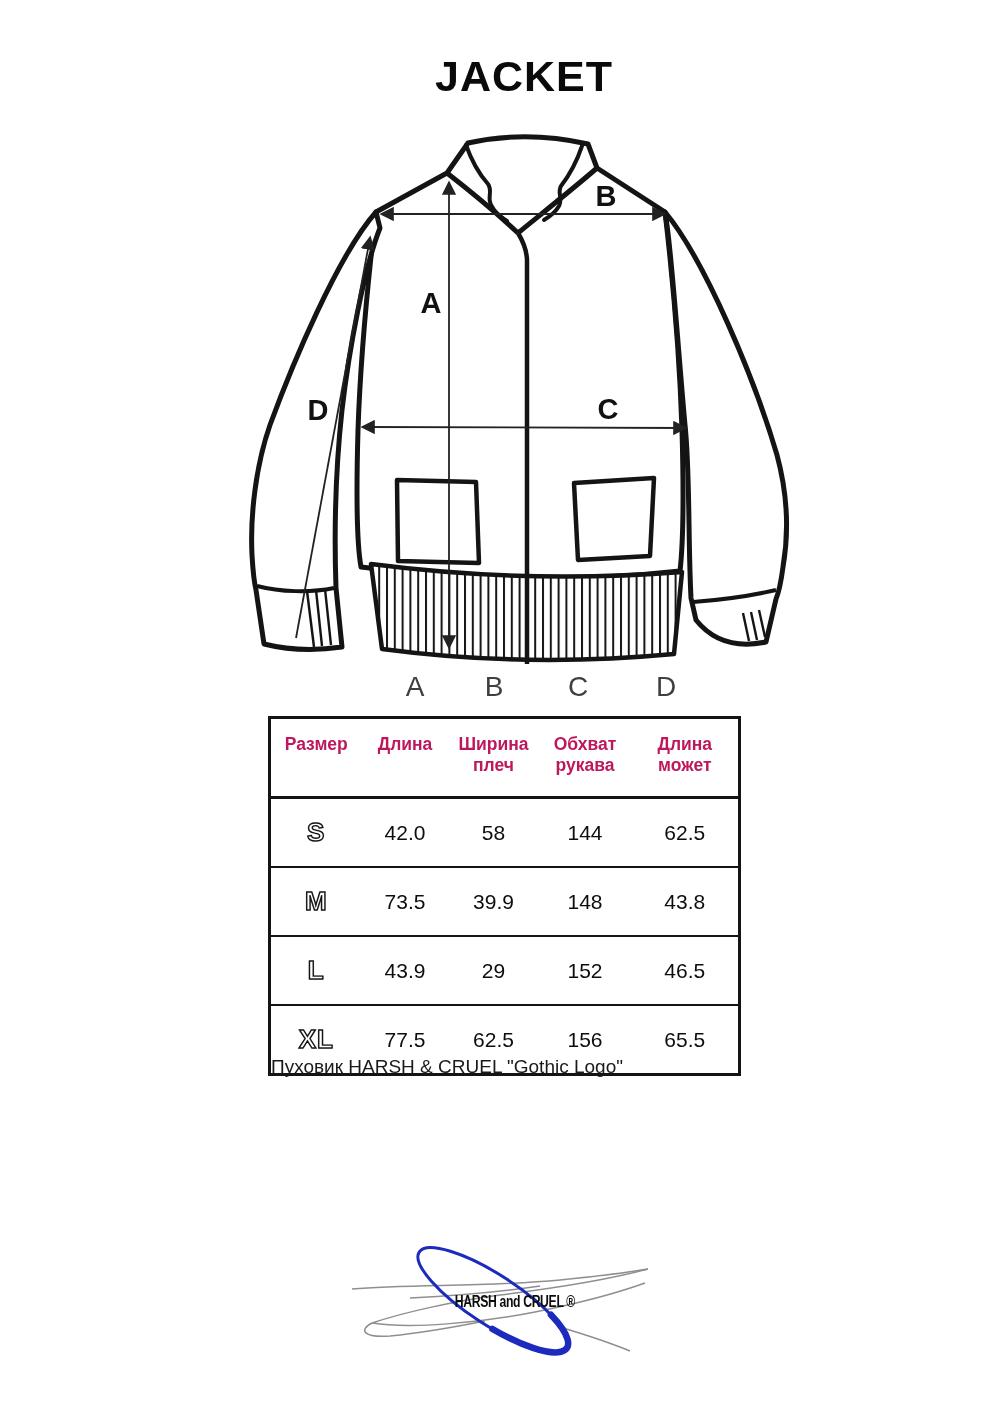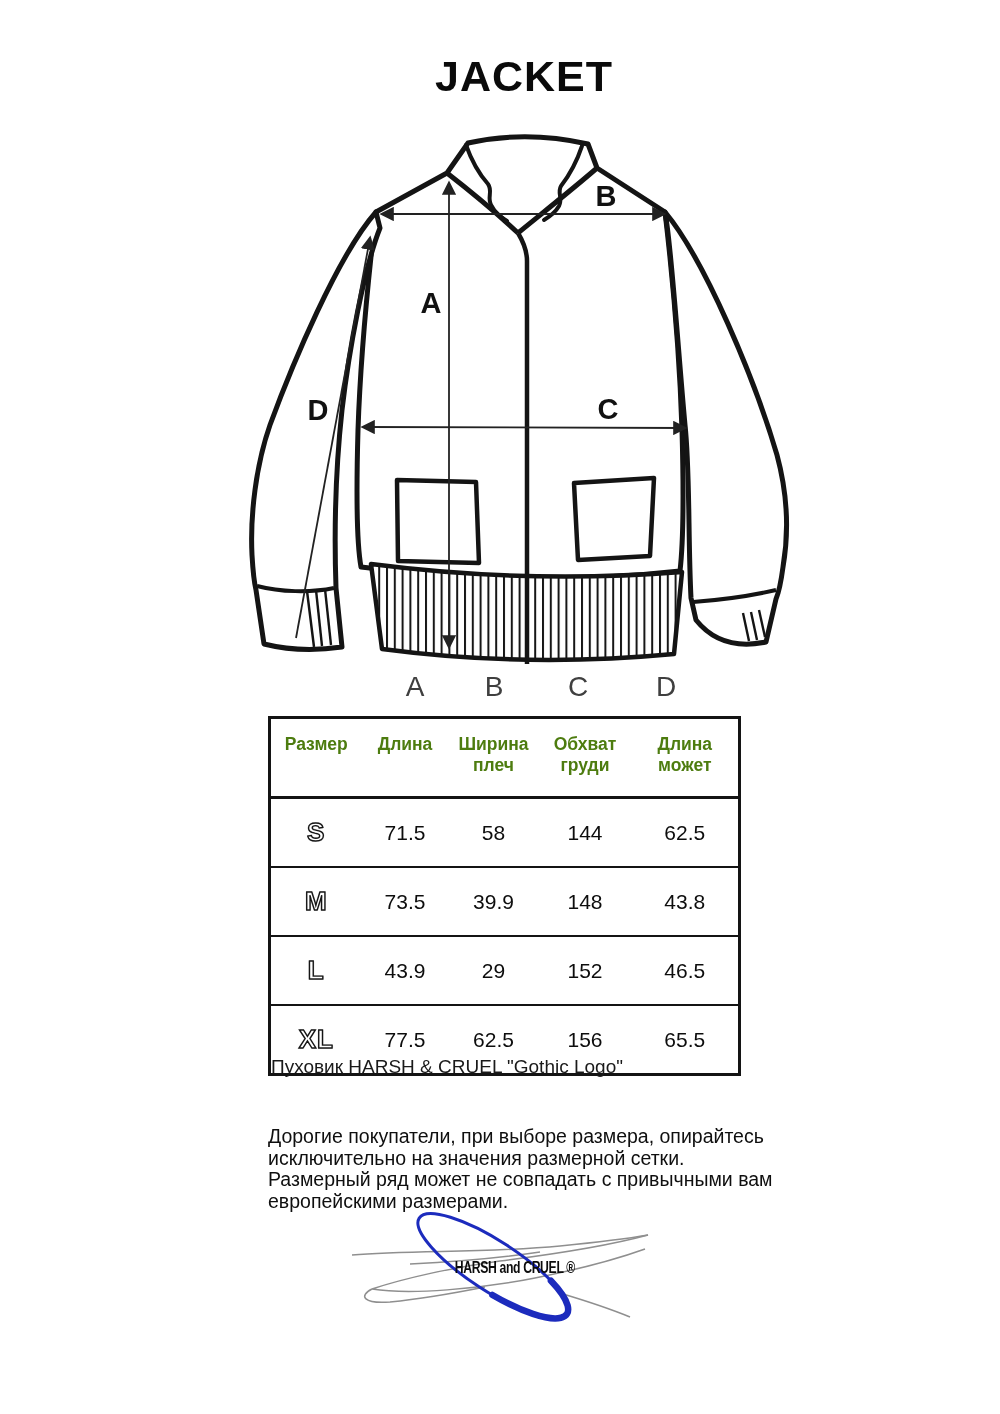--- a/index.html
+++ b/index.html
@@ -21,32 +21,32 @@
 
   .size-table{
     position:absolute;left:268px;top:716px;width:470px;
     border-collapse:collapse;table-layout:fixed;
     border:3px solid #141414;background:#fff;
   }
   .size-table td{text-align:center;padding:0;}
   .size-table thead td{
     height:62px;vertical-align:top;padding-top:15px;
     font-weight:700;font-size:17.5px;line-height:1.22;
-    border-bottom:3px solid #141414;color:#4d7c0f;
+    border-bottom:3px solid #141414;color:#be185d;
   }
   .size-table tbody td{height:67px;vertical-align:middle;font-size:21px;color:#0d0d0d;}
   .size-table tbody tr + tr td{border-top:2.5px solid #141414;}
   .size-glyph{
     font-size:26px;font-weight:700;color:#ffffff;letter-spacing:1px;
     -webkit-text-stroke:1.4px #151515;
     text-shadow:0 0 1px #151515,0 0 1px #151515;
   }
   .caption{position:absolute;left:271px;top:1056px;font-size:19px;color:#1a1a1a;}
   .note{position:absolute;left:268px;top:1126px;font-size:19.5px;line-height:21.5px;color:#0f0f0f;}
-  .logo-wrap{position:absolute;left:350px;top:1206px;width:300px;height:135px;text-decoration:underline;}
+  .logo-wrap{position:absolute;left:350px;top:1240px;width:300px;height:135px;text-decoration:underline;}
   svg text{font-family:"Liberation Sans",sans-serif;}
 </style>
 </head>
 <body>
 
 <div class="page">
 
   <div class="title">JACKET</div>
 
   <div class="jacket-wrap">
@@ -121,28 +121,28 @@
         <col style="width:87px">
         <col style="width:90px">
         <col style="width:93px">
         <col style="width:108px">
     </colgroup>
     <thead>
       <tr>
         <td>Размер</td>
         <td>Длина</td>
         <td>Ширина плеч</td>
-        <td>Обхват груди</td>
+        <td>Обхват рукава</td>
         <td>Длина может</td>
       </tr>
     </thead>
     <tbody>
       <tr>
         <td><span class="size-glyph">S</span></td>
-        <td>71.5</td>
+        <td>42.0</td>
         <td>58</td>
         <td>144</td>
         <td>62.5</td>
       </tr>
       <tr>
         <td><span class="size-glyph">M</span></td>
         <td>73.5</td>
         <td>39.9</td>
         <td>148</td>
         <td>43.8</td>
@@ -159,26 +159,20 @@
         <td>77.5</td>
         <td>62.5</td>
         <td>156</td>
         <td>65.5</td>
       </tr>
     </tbody>
   </table>
 
   <div class="caption">Пуховик HARSH &amp; CRUEL "Gothic Logo"</div>
 
-  <div class="note">
-    <div>Дорогие покупатели, при выборе размера, опирайтесь</div>
-    <div>исключительно на значения размерной сетки.</div>
-    <div>Размерный ряд может не совпадать с привычными вам</div>
-    <div>европейскими размерами.</div>
-  </div>
 
   <div class="logo-wrap">
     <svg viewBox="0 0 300 135" width="300" height="135">
       <g fill="none" stroke-width="1.5" stroke="#8f8f8f">
         <path d="M 2,49 C 60,44 140,47 210,40 C 240,37 275,33 298,29" stroke="#8f8f8f"></path>
         <path d="M 298,29 C 250,42 190,50 150,55 C 105,61 55,72 22,83 C 60,89 130,83 185,72 C 230,63 270,52 295,43" stroke="#8f8f8f"></path>
         <path d="M 22,83 C 8,90 14,98 40,96 C 70,93 105,87 135,81" stroke="#8f8f8f"></path>
         <path d="M 60,58 C 100,56 150,52 190,46" stroke="#8f8f8f"></path>
         <path d="M 213,88 C 243,97 263,104 280,111" stroke="#8f8f8f"></path>
       </g>

